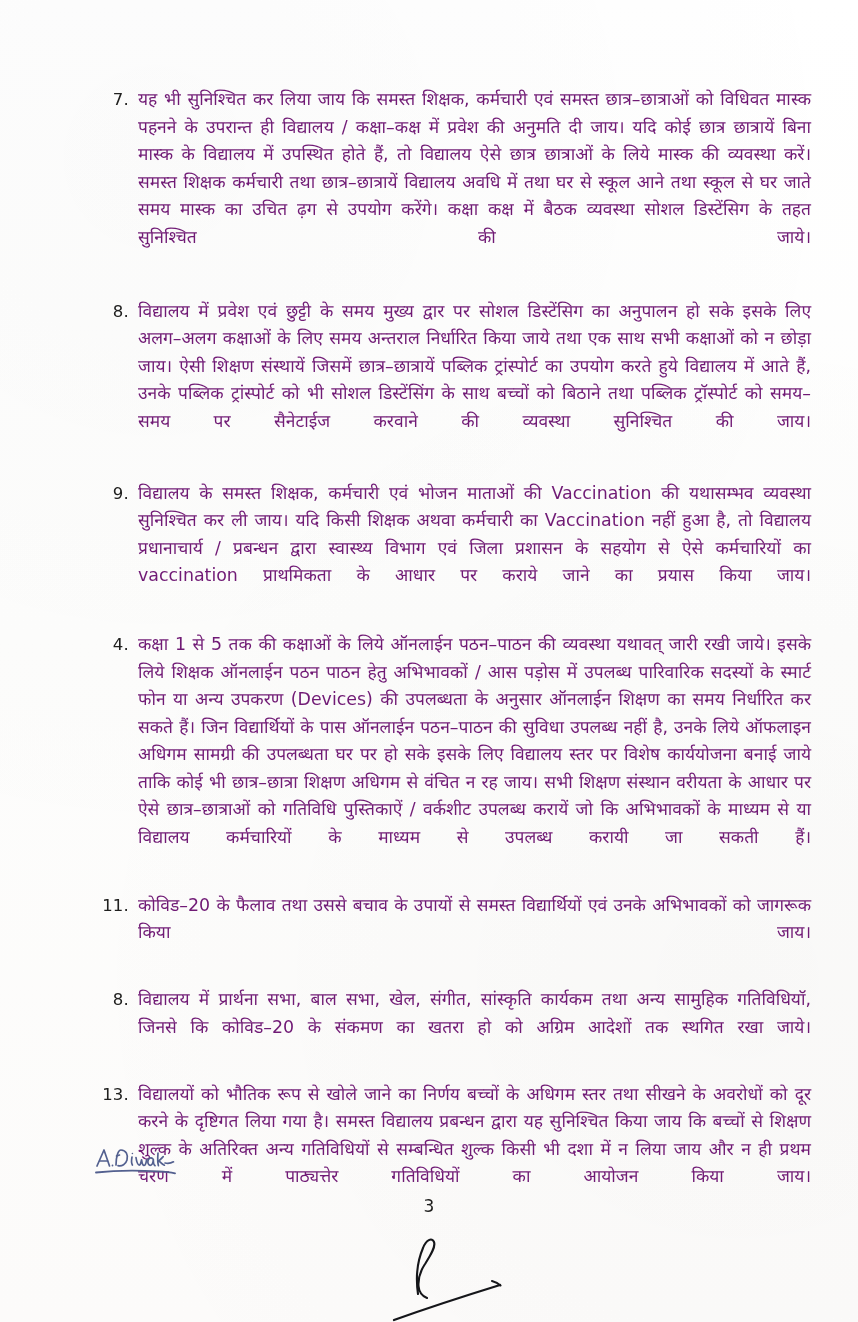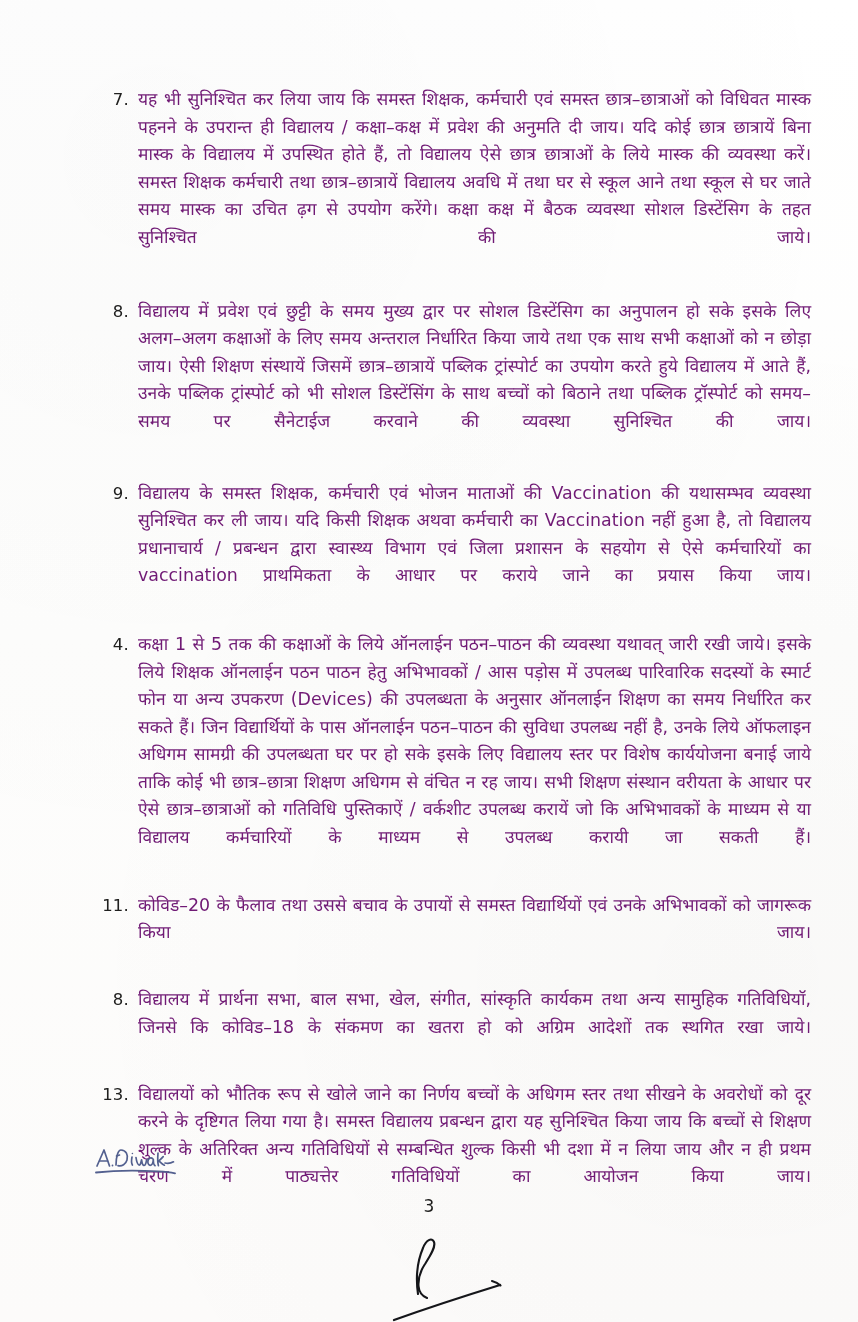--- a/index.html
+++ b/index.html
@@ -137,21 +137,21 @@
       <div class="clause-text">कक्षा 1 से 5 तक की कक्षाओं के लिये ऑनलाईन पठन–पाठन की व्यवस्था यथावत् जारी रखी जाये। इसके लिये शिक्षक ऑनलाईन पठन पाठन हेतु अभिभावकों / आस पड़ोस में उपलब्ध पारिवारिक सदस्यों के स्मार्ट फोन या अन्य उपकरण (Devices) की उपलब्धता के अनुसार ऑनलाईन शिक्षण का समय निर्धारित कर सकते हैं। जिन विद्यार्थियों के पास ऑनलाईन पठन–पाठन की सुविधा उपलब्ध नहीं है, उनके लिये ऑफलाइन अधिगम सामग्री की उपलब्धता घर पर हो सके इसके लिए विद्यालय स्तर पर विशेष कार्ययोजना बनाई जाये ताकि कोई भी छात्र–छात्रा शिक्षण अधिगम से वंचित न रह जाय। सभी शिक्षण संस्थान वरीयता के आधार पर ऐसे छात्र–छात्राओं को गतिविधि पुस्तिकाऐं / वर्कशीट उपलब्ध करायें जो कि अभिभावकों के माध्यम से या विद्यालय कर्मचारियों के माध्यम से उपलब्ध करायी जा सकती हैं।</div>
     </div>
 
     <div class="clause c11">
       <div class="clause-num">11.</div>
       <div class="clause-text">कोविड–20 के फैलाव तथा उससे बचाव के उपायों से समस्त विद्यार्थियों एवं उनके अभिभावकों को जागरूक किया जाय।</div>
     </div>
 
     <div class="clause c12">
       <div class="clause-num">8.</div>
-      <div class="clause-text">विद्यालय में प्रार्थना सभा, बाल सभा, खेल, संगीत, सांस्कृति कार्यकम तथा अन्य सामुहिक गतिविधियॉ, जिनसे कि कोविड–18 के संकमण का खतरा हो को अग्रिम आदेशों तक स्थगित रखा जाये।</div>
+      <div class="clause-text">विद्यालय में प्रार्थना सभा, बाल सभा, खेल, संगीत, सांस्कृति कार्यकम तथा अन्य सामुहिक गतिविधियॉ, जिनसे कि कोविड–20 के संकमण का खतरा हो को अग्रिम आदेशों तक स्थगित रखा जाये।</div>
     </div>
 
     <div class="clause c13">
       <div class="clause-num">13.</div>
       <div class="clause-text">विद्यालयों को भौतिक रूप से खोले जाने का निर्णय बच्चों के अधिगम स्तर तथा सीखने के अवरोधों को दूर करने के दृष्टिगत लिया गया है। समस्त विद्यालय प्रबन्धन द्वारा यह सुनिश्चित किया जाय कि बच्चों से शिक्षण शुल्क के अतिरिक्त अन्य गतिविधियों से सम्बन्धित शुल्क किसी भी दशा में न लिया जाय और न ही प्रथम चरण में पाठ्यत्तेर गतिविधियों का आयोजन किया जाय।</div>
     </div>
 
   </div>
 
   <div class="ink-signature">

